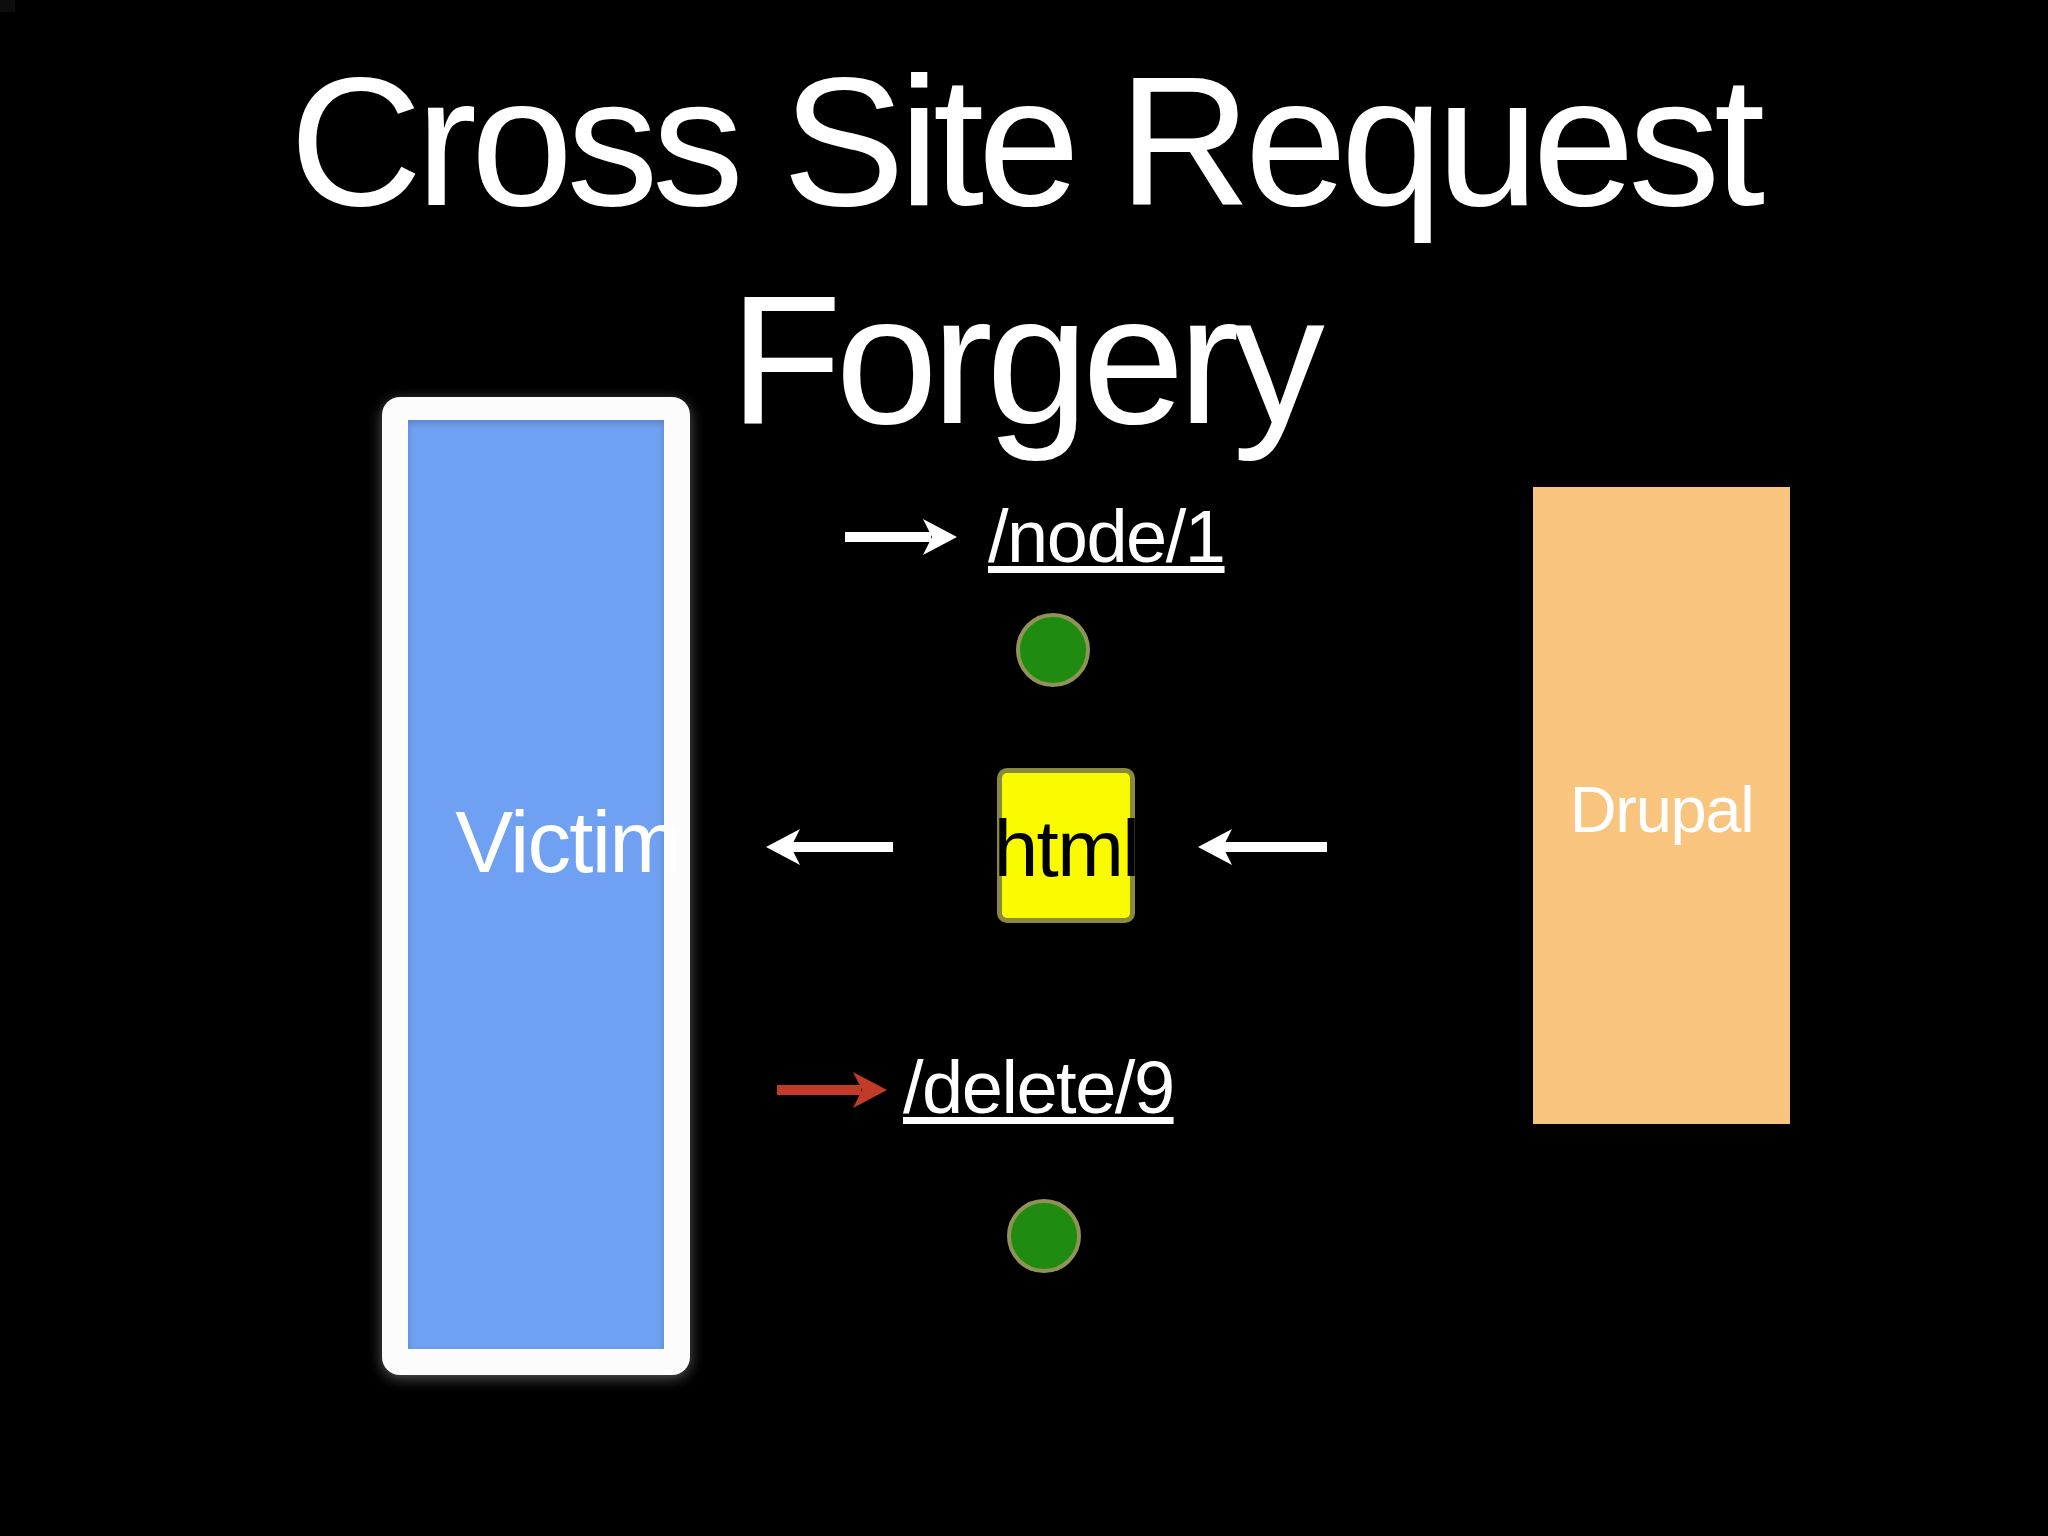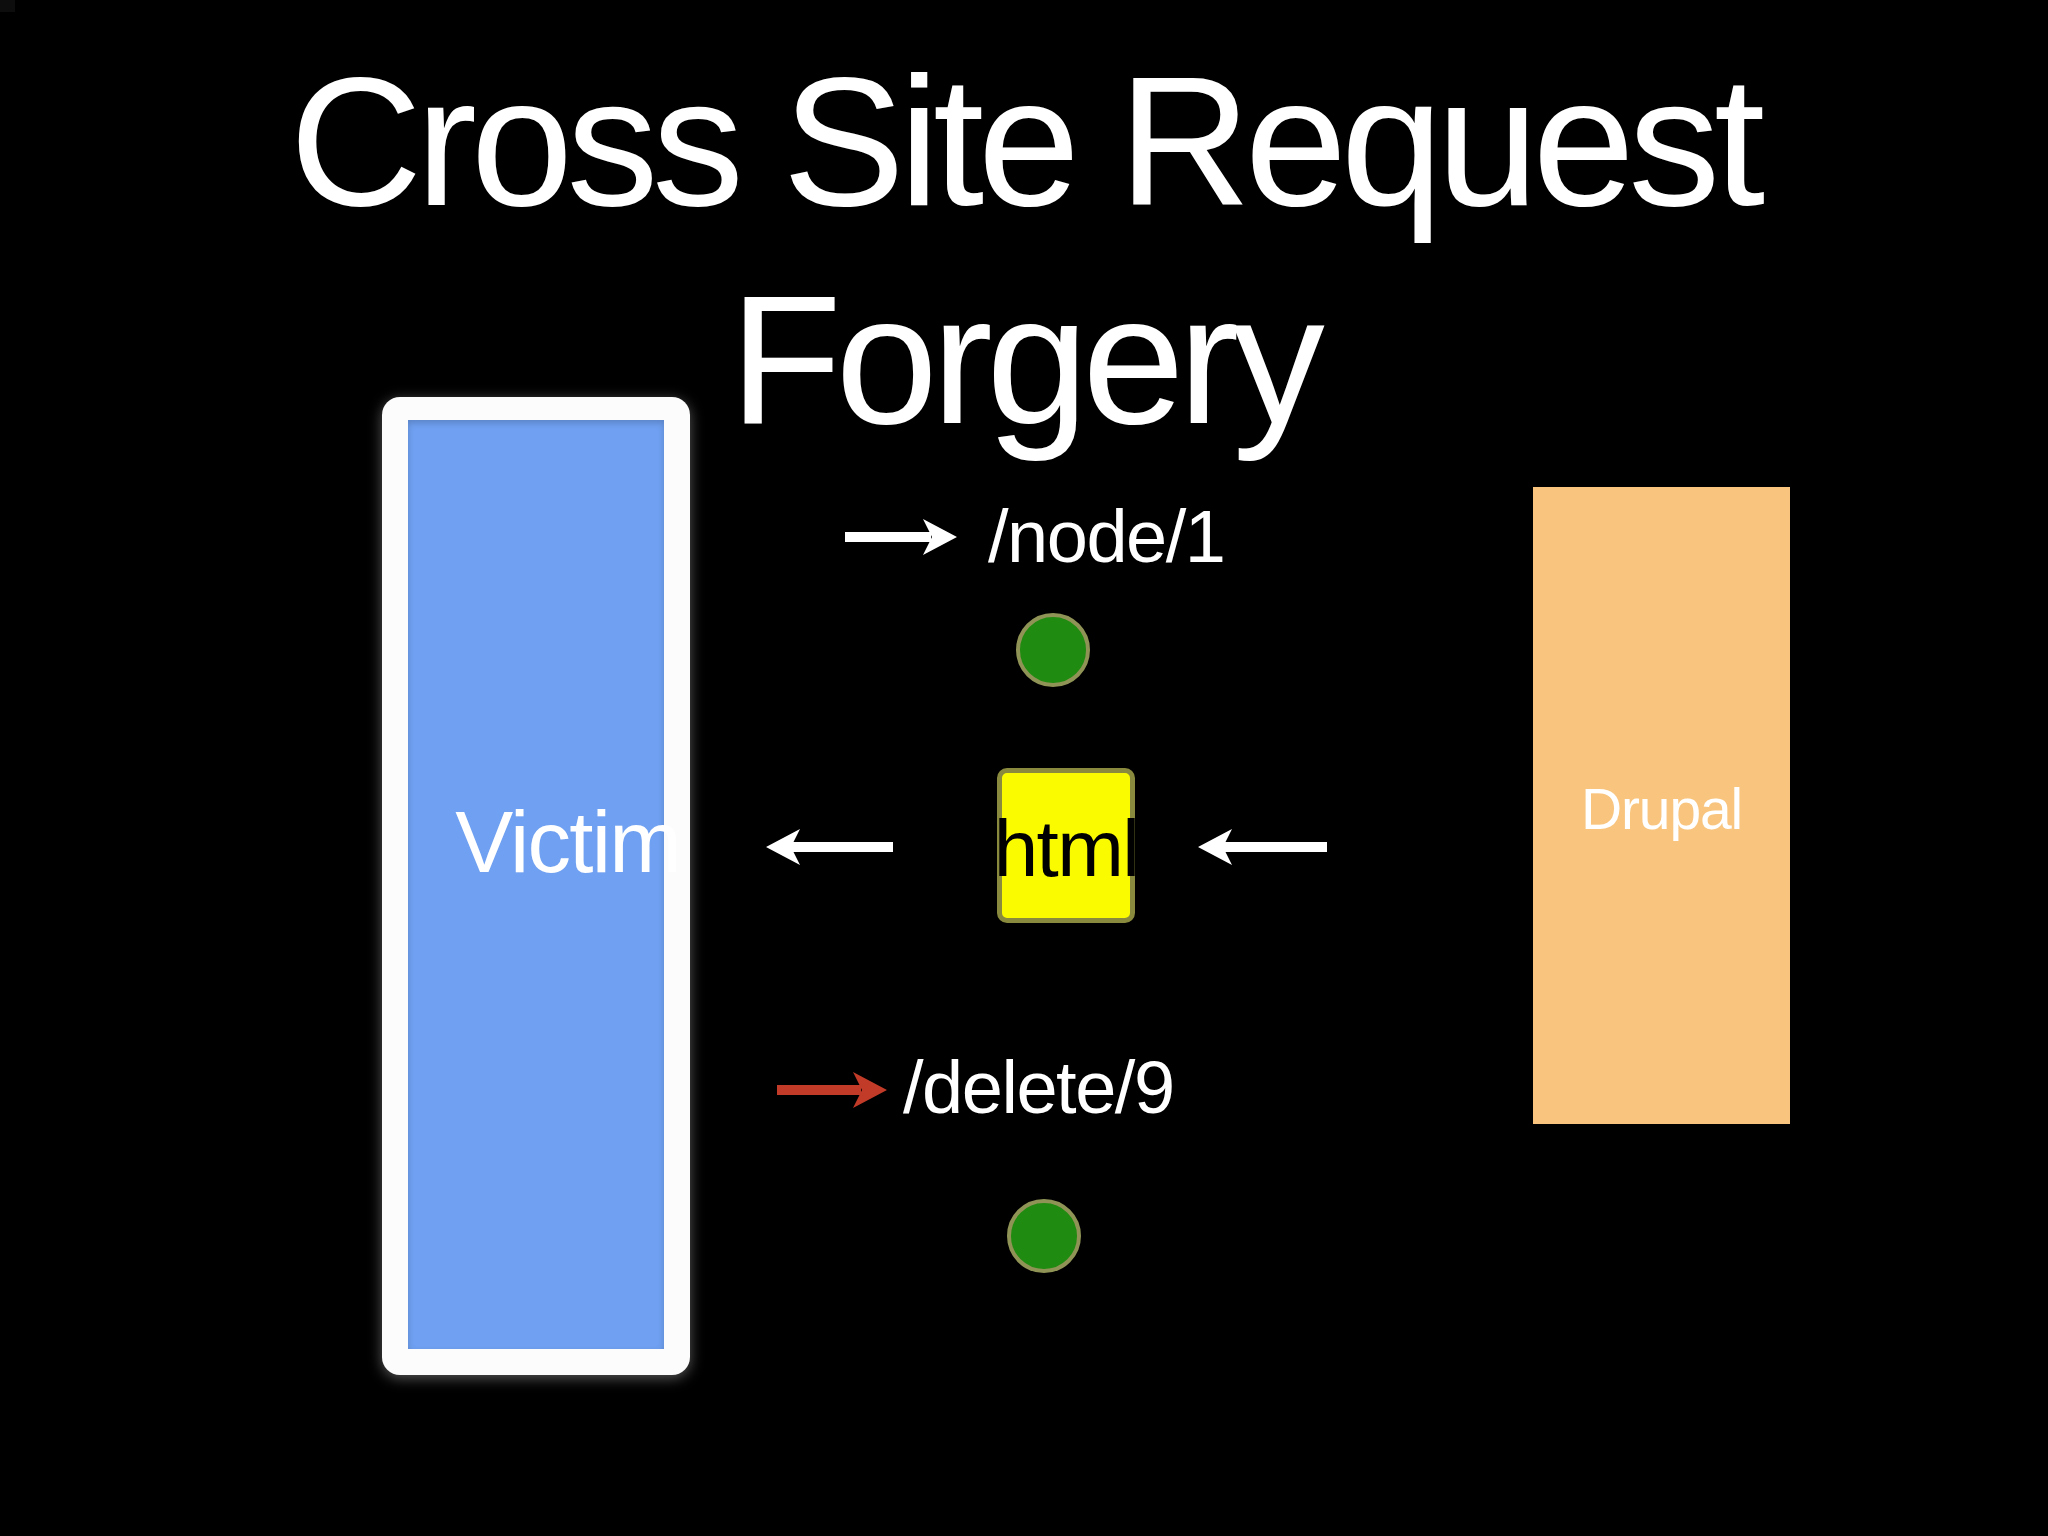--- a/index.html
+++ b/index.html
@@ -32,40 +32,40 @@
     background:var(--victim-fill);
     box-shadow:inset 0 3px 6px rgba(0,0,0,0.18);
   }
   .victim-label{
     left:408px; top:798px; width:272px; text-align:right;
     color:var(--label-text); font-size:87px; line-height:87px; letter-spacing:-0.02em;
   }
   .drupal-box{left:1533px; top:487px; width:257px; height:637px; background:var(--drupal-fill);}
   .drupal-label{
     left:1533px; top:766px; width:257px; text-align:center;
-    color:var(--label-text); font-size:57px; line-height:87px; letter-spacing:-0.02em;
+    color:var(--label-text); font-size:65px; line-height:87px; letter-spacing:-0.02em;
   }
   .html-box{
     left:997px; top:768px; width:138px; height:155px; box-sizing:border-box;
     background:var(--html-fill); border:5px solid var(--html-border); border-radius:10px;
     display:flex; align-items:center; justify-content:center;
   }
   .html-label{
     color:var(--html-text); font-size:80px; line-height:80px;
     letter-spacing:-0.02em; padding-top:6px;
   }
   .green-dot{
     width:74px; height:74px; box-sizing:border-box; border-radius:50%;
     background:var(--dot-fill); border:4px solid var(--dot-border);
   }
   .dot-1{left:1016px; top:613px;}
   .dot-2{left:1007px; top:1199px;}
   .path-label{
     color:var(--label-text); font-size:74px; line-height:74px;
-    letter-spacing:-0.02em; white-space:nowrap;
+    letter-spacing:-0.02em; white-space:nowrap;text-decoration:underline;
   }
   .node-label{left:988px; top:500px;}
   .delete-label{left:903px; top:1051px;}
   .arrow-svg{display:block;}
   .arrow-node{left:845px; top:515px;}
   .arrow-html-victim{left:766px; top:825px;}
   .arrow-drupal-html{left:1198px; top:825px;}
   .arrow-delete{left:777px; top:1068px;}
   .fill-white{fill:var(--arrow-white);}
   .fill-red{fill:var(--arrow-red);}

